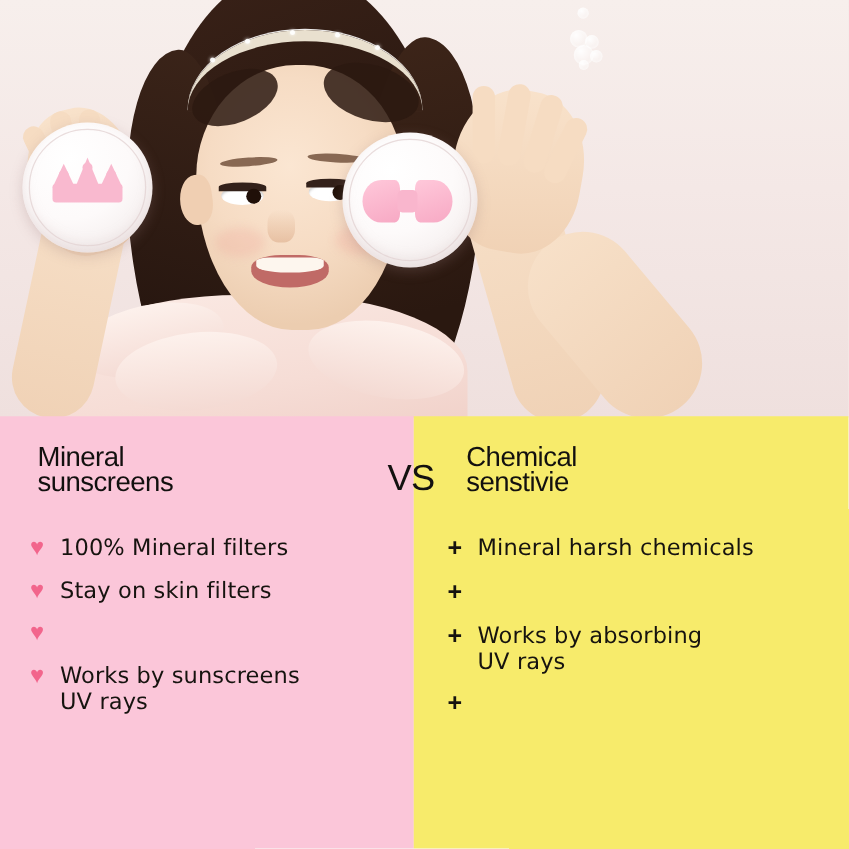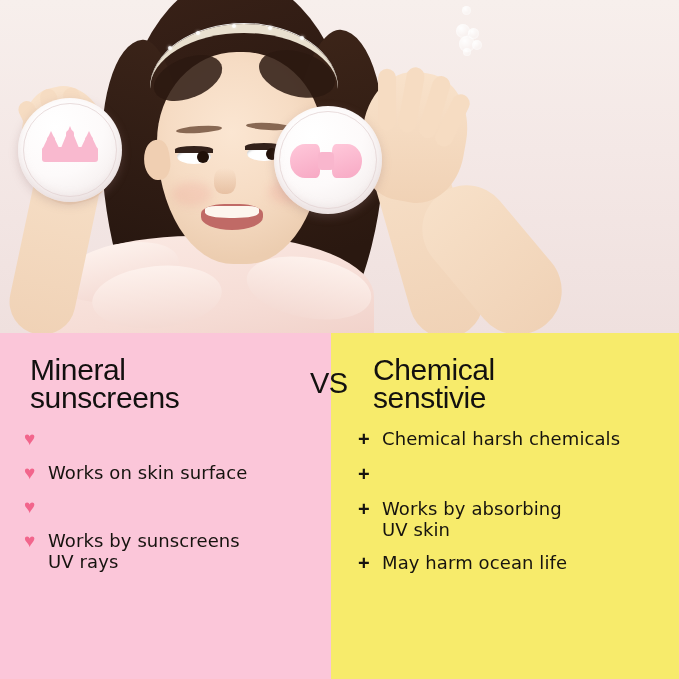--- a/index.html
+++ b/index.html
@@ -204,21 +204,21 @@
     display:flex;
   }
   .panel{position:relative;height:100%;box-sizing:border-box;}
   .panel-mineral{width:331px;background:#fbc6d9;}
   .panel-chemical{width:348px;background:#f7eb6b;}
 
   .panel-title{
     position:absolute;
     font-family:"Liberation Sans",sans-serif;
     font-weight:400;
-    font-size:30px;
+    font-size:22px;
     line-height:.92;
     letter-spacing:-.4px;
     color:#12100f;
     white-space:pre-line;
   }
   .panel-mineral .panel-title{left:30px;top:23px;}
   .panel-chemical .panel-title{left:42px;top:23px;}
 
   .vs{
     position:absolute;left:310px;top:367px;
@@ -349,55 +349,55 @@
   </div>
 
   <div class="panels">
 
     <div class="panel panel-mineral">
       <div class="panel-title">Mineral
 sunscreens</div>
       <ul class="bullets">
         <li class="bullet">
           <span class="bullet-mark">♥</span>
+          <span class="bullet-text">100% Mineral filters</span>
         </li>
         <li class="bullet">
           <span class="bullet-mark">♥</span>
-          <span class="bullet-text">Works on skin surface</span>
+          <span class="bullet-text">Stay on skin filters</span>
         </li>
         <li class="bullet">
           <span class="bullet-mark">♥</span>
         </li>
         <li class="bullet">
           <span class="bullet-mark">♥</span>
           <span class="bullet-text">Works by sunscreens
  UV rays</span>
         </li>
       </ul>
     </div>
 
     <div class="panel panel-chemical">
       <div class="panel-title">Chemical
 senstivie</div>
       <ul class="bullets">
         <li class="bullet">
           <span class="bullet-mark">+</span>
-          <span class="bullet-text">Chemical harsh chemicals</span>
+          <span class="bullet-text">Mineral harsh chemicals</span>
         </li>
         <li class="bullet">
           <span class="bullet-mark">+</span>
         </li>
         <li class="bullet">
           <span class="bullet-mark">+</span>
           <span class="bullet-text">Works by absorbing
- UV skin</span>
+ UV rays</span>
         </li>
         <li class="bullet">
           <span class="bullet-mark">+</span>
-          <span class="bullet-text">May harm ocean life</span>
         </li>
       </ul>
     </div>
   </div>
 
   <div class="vs">VS</div>
 
 </div>
 
 </body></html>

